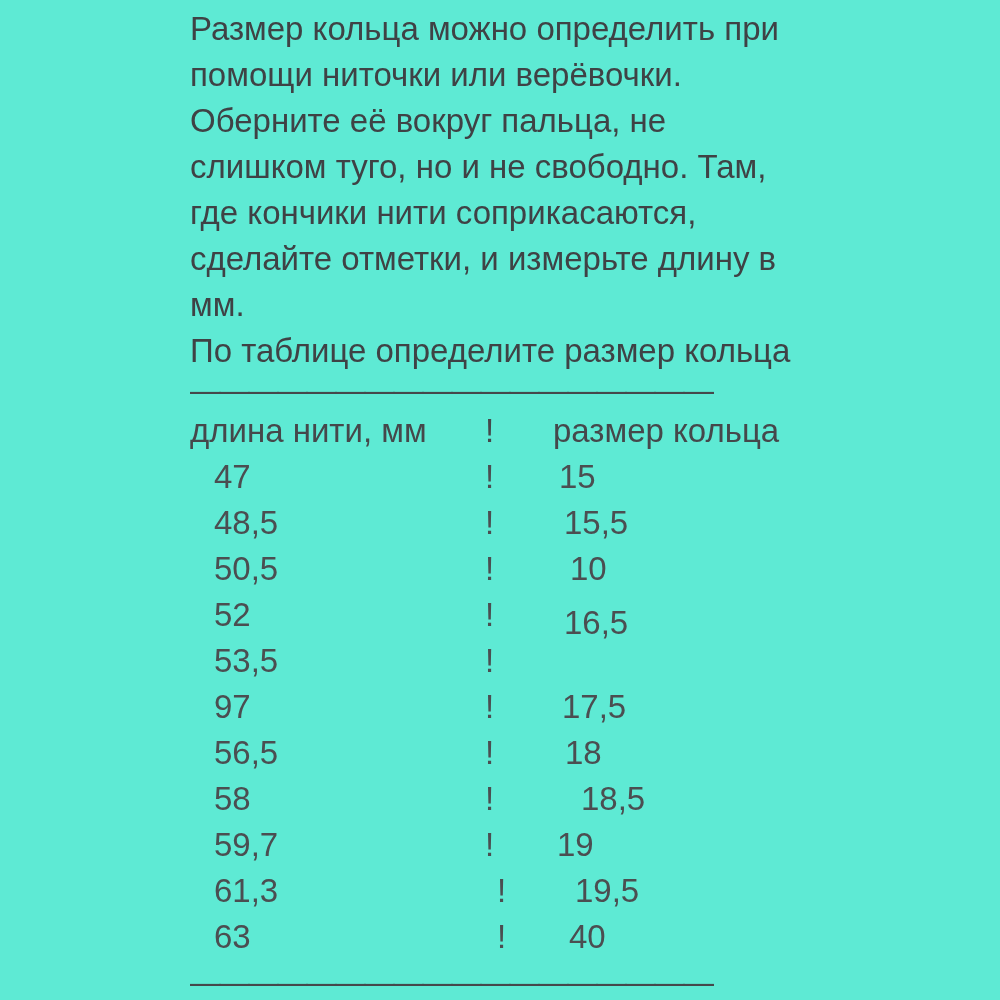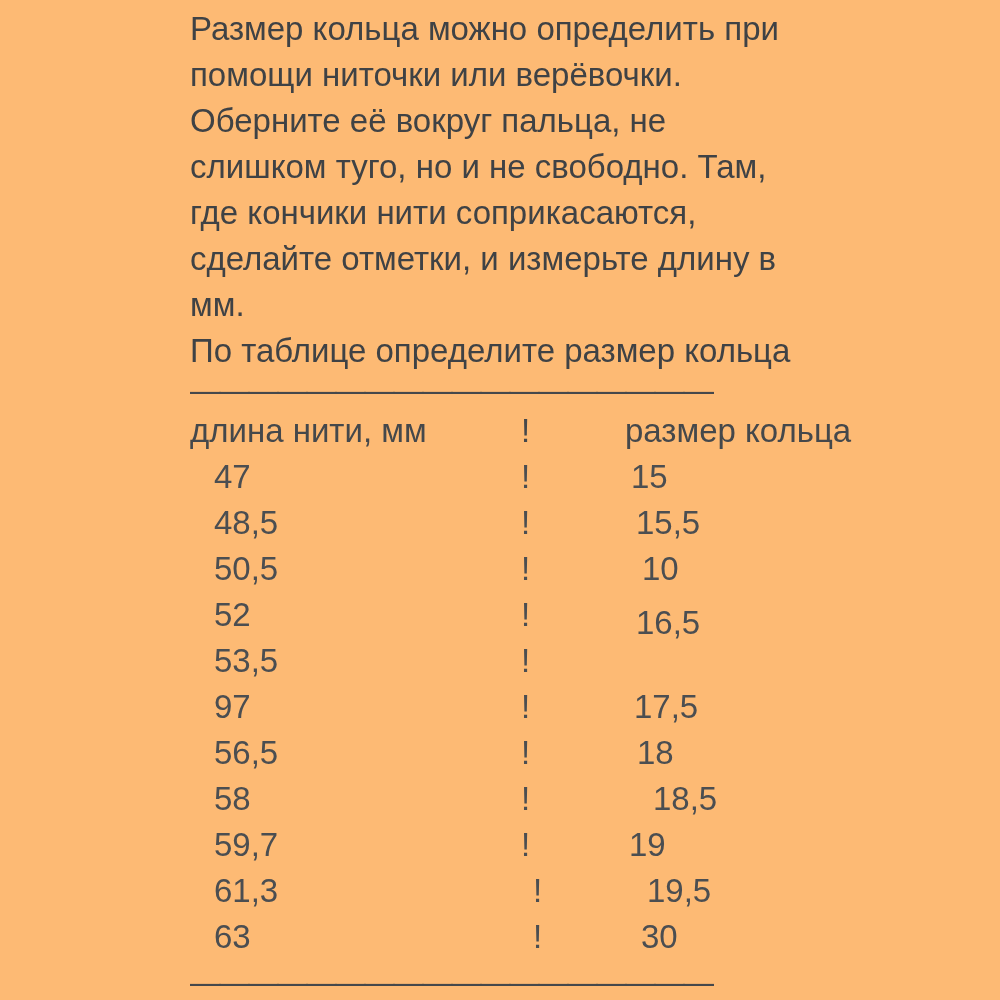--- a/index.html
+++ b/index.html
@@ -4,21 +4,21 @@
 <style>
   html, body {
     margin: 0;
     padding: 0;
     background: #fdfdfd;
   }
   .page {
     position: relative;
     width: 1000px;
     height: 1000px;
-    background: #fdba74;
+    background: #5eead4;
     overflow: hidden;
     font-family: "Liberation Sans", sans-serif;
     color: #3f4245;
     -webkit-font-smoothing: antialiased;
   }
   .content {
     padding: 6px 0 0 190px;
     width: 620px;
   }
   .para {
@@ -41,21 +41,20 @@
   .ring-table {
     font-size: 33px;
     color: #4b4e51;
   }
   .row {
     display: grid;
     grid-template-columns: 295px 68px auto;
     height: 46px;
     line-height: 46px;
     white-space: nowrap;
-    gap: 36px;
   }
   .row.header { color: #45484b; }
   .row .c1 { padding-left: 24px; }
   .row.header .c1 { padding-left: 0; }
   .row .sep { padding-left: 0; }
   .row .c2 { padding-left: 6px; }
   .row.header .c2 { padding-left: 0; }
   
   .ring-table .row:nth-child(3)  .c2 { padding-left: 11px; }
   .ring-table .row:nth-child(4)  .c2 { padding-left: 17px; }
@@ -142,21 +141,21 @@
         <span class="c2">19</span>
       </div>
       <div class="row">
         <span class="c1">61,3</span>
         <span class="sep">!</span>
         <span class="c2">19,5</span>
       </div>
       <div class="row">
         <span class="c1">63</span>
         <span class="sep">!</span>
-        <span class="c2">30</span>
+        <span class="c2">40</span>
       </div>
 
     </div>
 
     <div class="divider bottom">——————————————————</div>
 
   </div>
 </div>
 
 </body></html>

